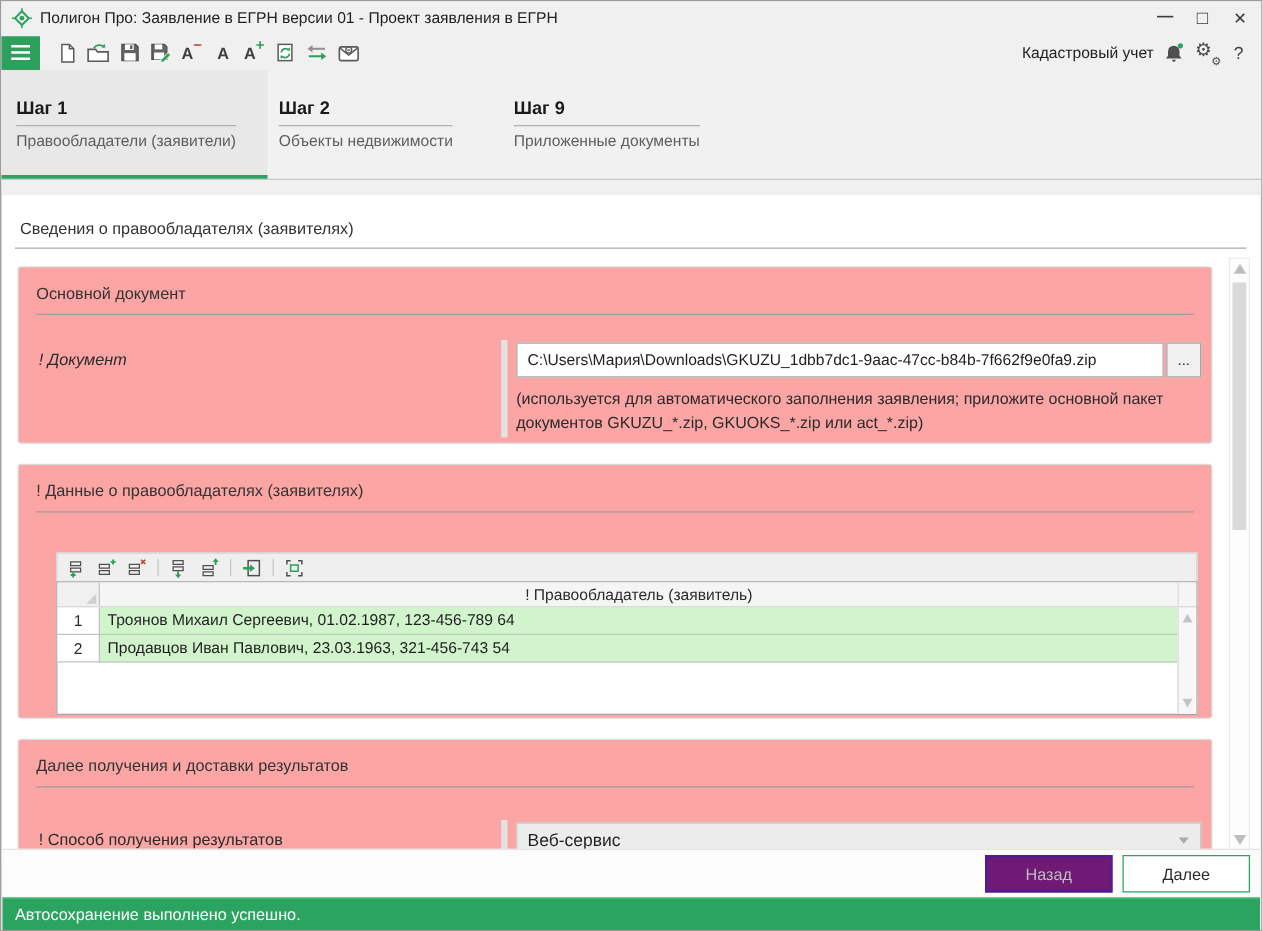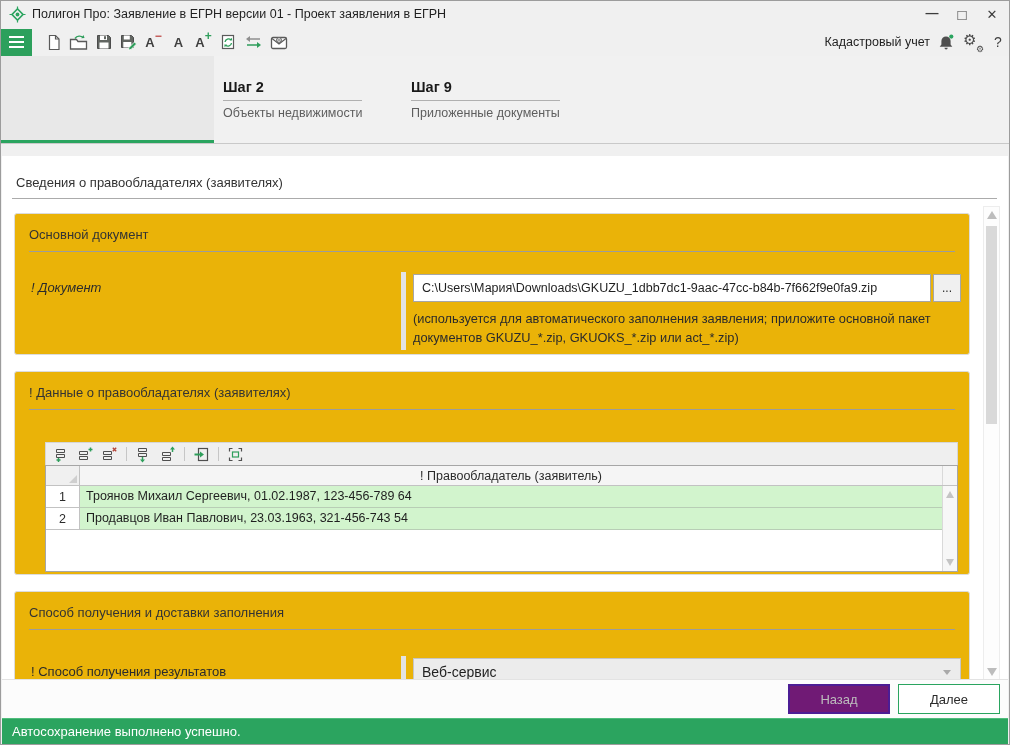--- a/index.html
+++ b/index.html
@@ -15,21 +15,21 @@
   .win-btn.min span { position:relative; top:-2px; font-weight:bold; }
 
   
   .toolbar { position:absolute; top:27px; left:0; right:0; height:28px; background:#f0f0f0; display:flex; align-items:center; }
   .hamburger { width:31px; height:27px; background:#2ca05c; border:none; display:flex; flex-direction:column; justify-content:center; align-items:center; gap:3px; cursor:pointer; }
   .hamburger i { display:block; width:15px; height:2px; background:#fff; }
   .tb-icons { display:flex; align-items:center; gap:4px; margin-left:11px; }
   .tb-icon { width:21px; height:21px; display:flex; align-items:center; justify-content:center; position:relative; }
   .font-ico { font-size:13px; font-weight:bold; color:#3f3f3f; position:relative; }
   .mod.red { color:#c0504d; } .mod.green { color:#2e9e5b; }
-  .toolbar-right { margin-left:auto; display:flex; align-items:center; gap:7px; padding-right:3px; }
+  .toolbar-right { margin-left:auto; display:flex; align-items:center; gap:7px; padding-right:10px; }
   .toolbar-right .label { font-size:12.5px; color:#1f1f1f; }
   .gear-wrap { position:relative; width:20px; height:20px; color:#4a4a4a; }
   .gear-main { position:absolute; left:0; top:-1px; font-size:15px; }
   .gear-small { position:absolute; right:-1px; bottom:-2px; font-size:9px; }
   .help-btn { font-size:14px; color:#3f3f3f; width:16px; text-align:center; }
 
   
   .tabs { position:absolute; top:55px; left:0; right:0; height:88px; background:#f1f1f1; border-bottom:1px solid #c9c9c9; }
   .tab { position:absolute; top:0; height:87px; padding:23px 10px 0 12px; cursor:pointer; }
   .tab.active { background:#e8e8e8; }
@@ -39,21 +39,21 @@
   .tab-sub { font-size:12.5px; color:#5e5e5e; white-space:nowrap; }
   #tab1 { left:0; width:213px; }
   #tab2 { left:210px; width:188px; }
   #tab3 { left:398px; width:182px; }
 
   
   .content { position:absolute; top:155px; left:1px; right:1px; height:535px; background:#fff; overflow:hidden; }
   .page-heading { position:absolute; left:14px; top:19px; font-size:13px; color:#333; }
   .heading-rule { position:absolute; left:10px; width:985px; top:42px; border-top:1px solid #ababab; }
 
-  .card { position:absolute; left:12px; width:956px; background:#eab308; border:1px solid #dcdcdc; border-radius:3px; }
+  .card { position:absolute; left:12px; width:956px; background:#fca5a5; border:1px solid #dcdcdc; border-radius:3px; }
   .card-title { margin:13px 14px 0 14px; font-size:13px; color:#333; padding-bottom:9px; border-bottom:1px solid #9c9c9c; }
   #card1 { top:57px;  height:142px; }
   #card2 { top:215px; height:204px; }
   #card3 { top:435px; height:100px; }
 
   .field-label { position:absolute; left:16px; font-size:13px; color:#2b2b2b; }
   .marker-bar { position:absolute; width:5px; background:#e3e3e3; }
 
   .file-input { position:absolute; left:398px; top:60px; width:518px; height:28px; border:1px solid #a6a6a6; font-family:"Liberation Sans", sans-serif; font-size:12.5px; color:#1f1f1f; padding:10px 8px; background:#fff; }
   .browse-btn { position:absolute; left:918px; top:60px; width:28px; height:28px; background:#f0f0f0; border:1px solid #a6a6a6; font-size:12px; color:#2b2b2b; cursor:pointer; line-height:10px; }
@@ -202,20 +202,24 @@
       <div class="gear-wrap">
         <span class="gear-main">⚙</span>
         <span class="gear-small">⚙</span>
       </div>
       <div class="help-btn">?</div>
     </div>
   </div>
 
   <div class="tabs">
     <div class="tab active" id="tab1">
+      <div class="tab-inner">
+        <div class="tab-title">Шаг 1</div>
+        <div class="tab-sub">Правообладатели (заявители)</div>
+      </div>
       <div class="greenbar"></div>
     </div>
     <div class="tab" id="tab2">
       <div class="tab-inner">
         <div class="tab-title">Шаг 2</div>
         <div class="tab-sub">Объекты недвижимости</div>
       </div>
     </div>
     <div class="tab" id="tab3">
       <div class="tab-inner">
@@ -309,21 +313,21 @@
           <div class="td-val">Продавцов Иван Павлович, 23.03.1963, 321-456-743 54</div>
         </div>
         <div class="tbl-vscroll">
           <div class="arrow-up"></div>
           <div class="arrow-down"></div>
         </div>
       </div>
     </div>
 
     <div class="card" id="card3">
-      <div class="card-title">Способ получения и доставки заполнения</div>
+      <div class="card-title">Далее получения и доставки результатов</div>
       <div class="field-label" style="top:72px;">! Способ получения результатов</div>
       <div class="marker-bar" style="left:386px; top:64px; height:36px;"></div>
       <div class="select-box">
         <span>Веб-сервис</span>
         <div class="chev"></div>
       </div>
     </div>
 
     <div class="v-scroll">
       <div class="arrow-up"></div>

